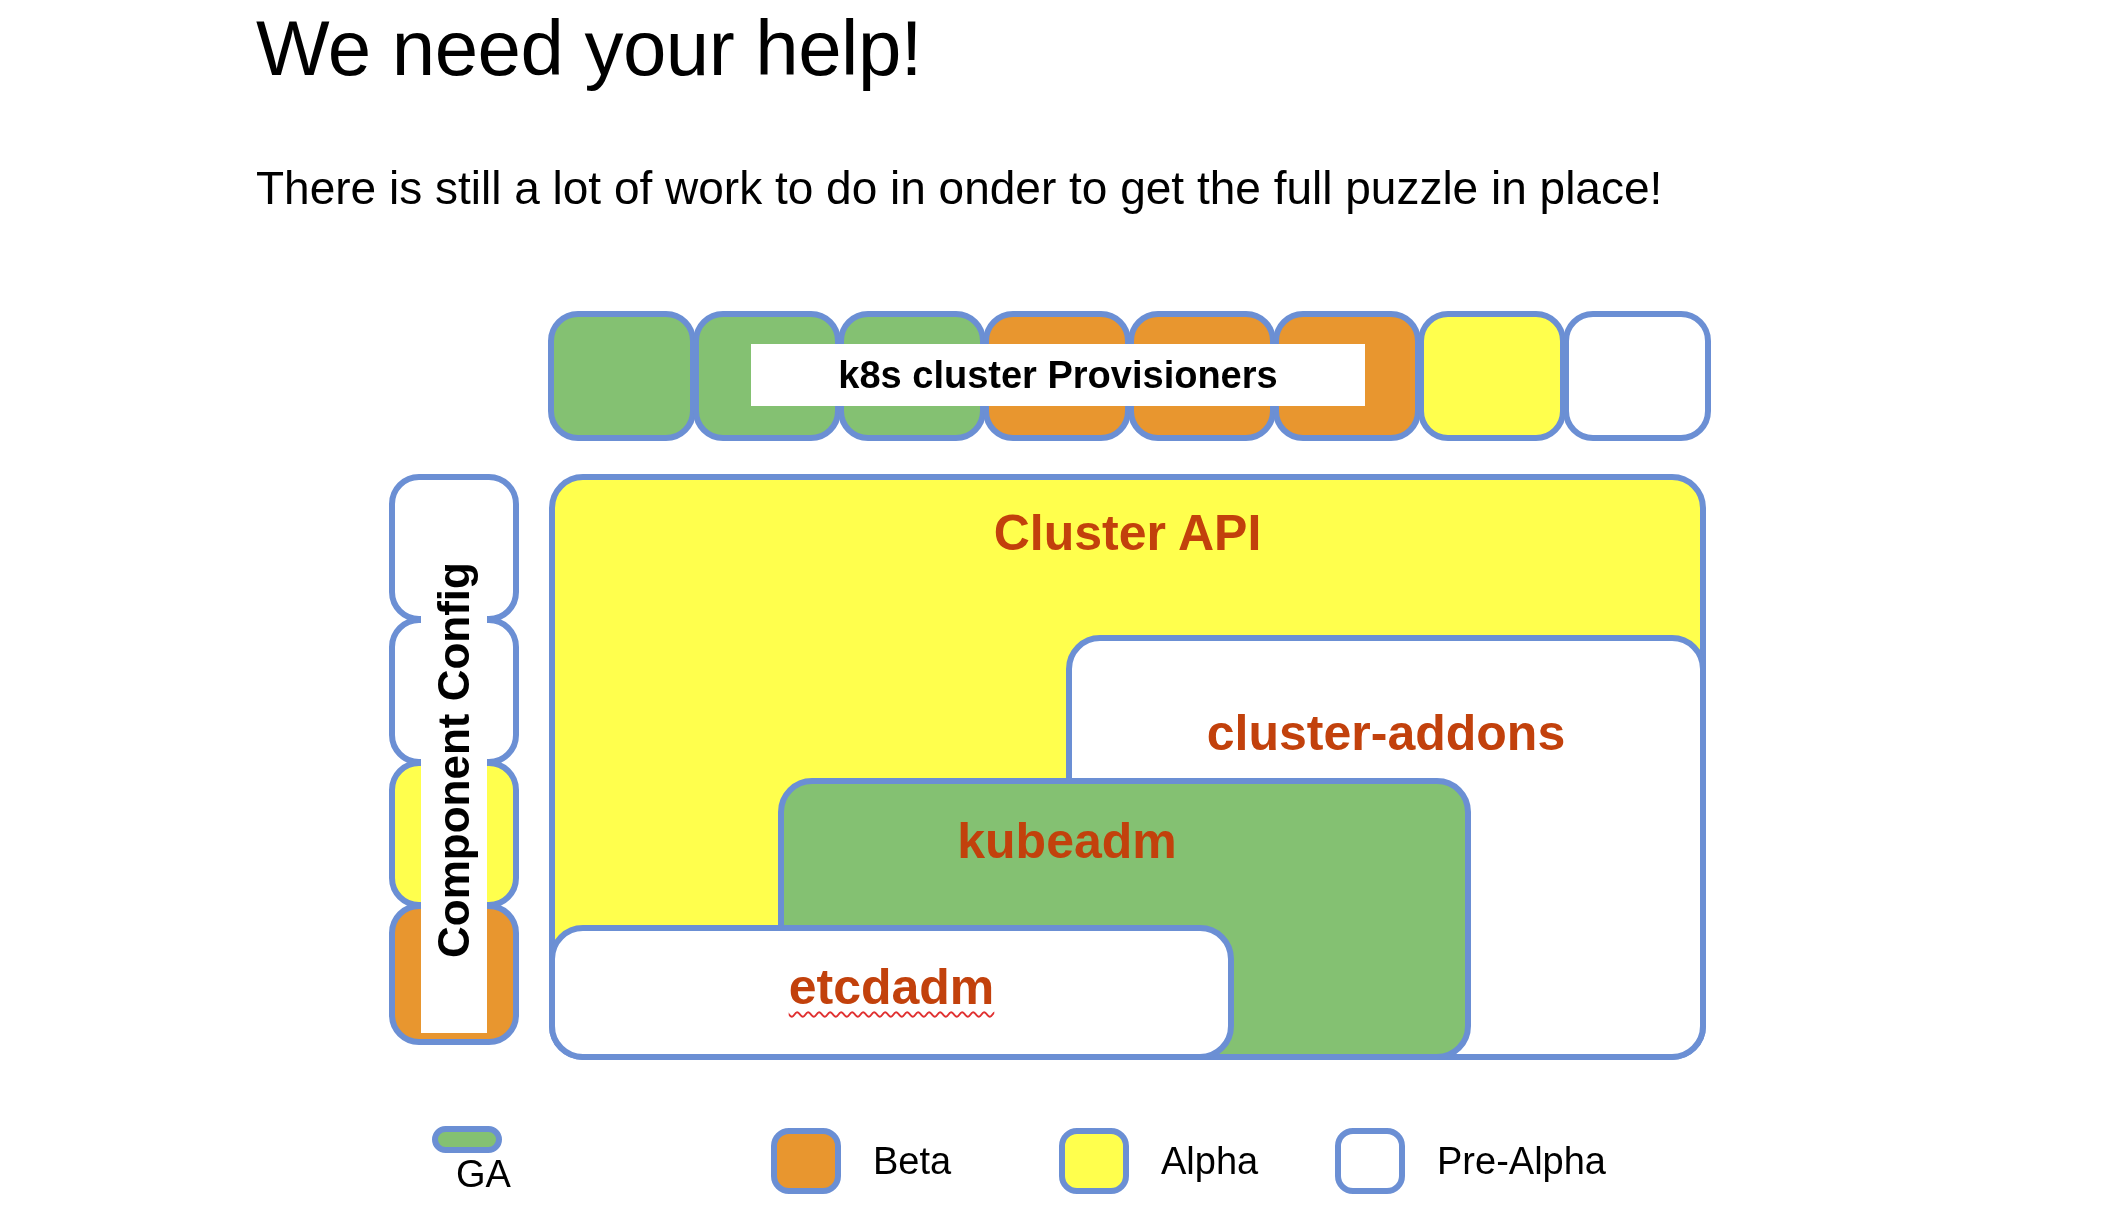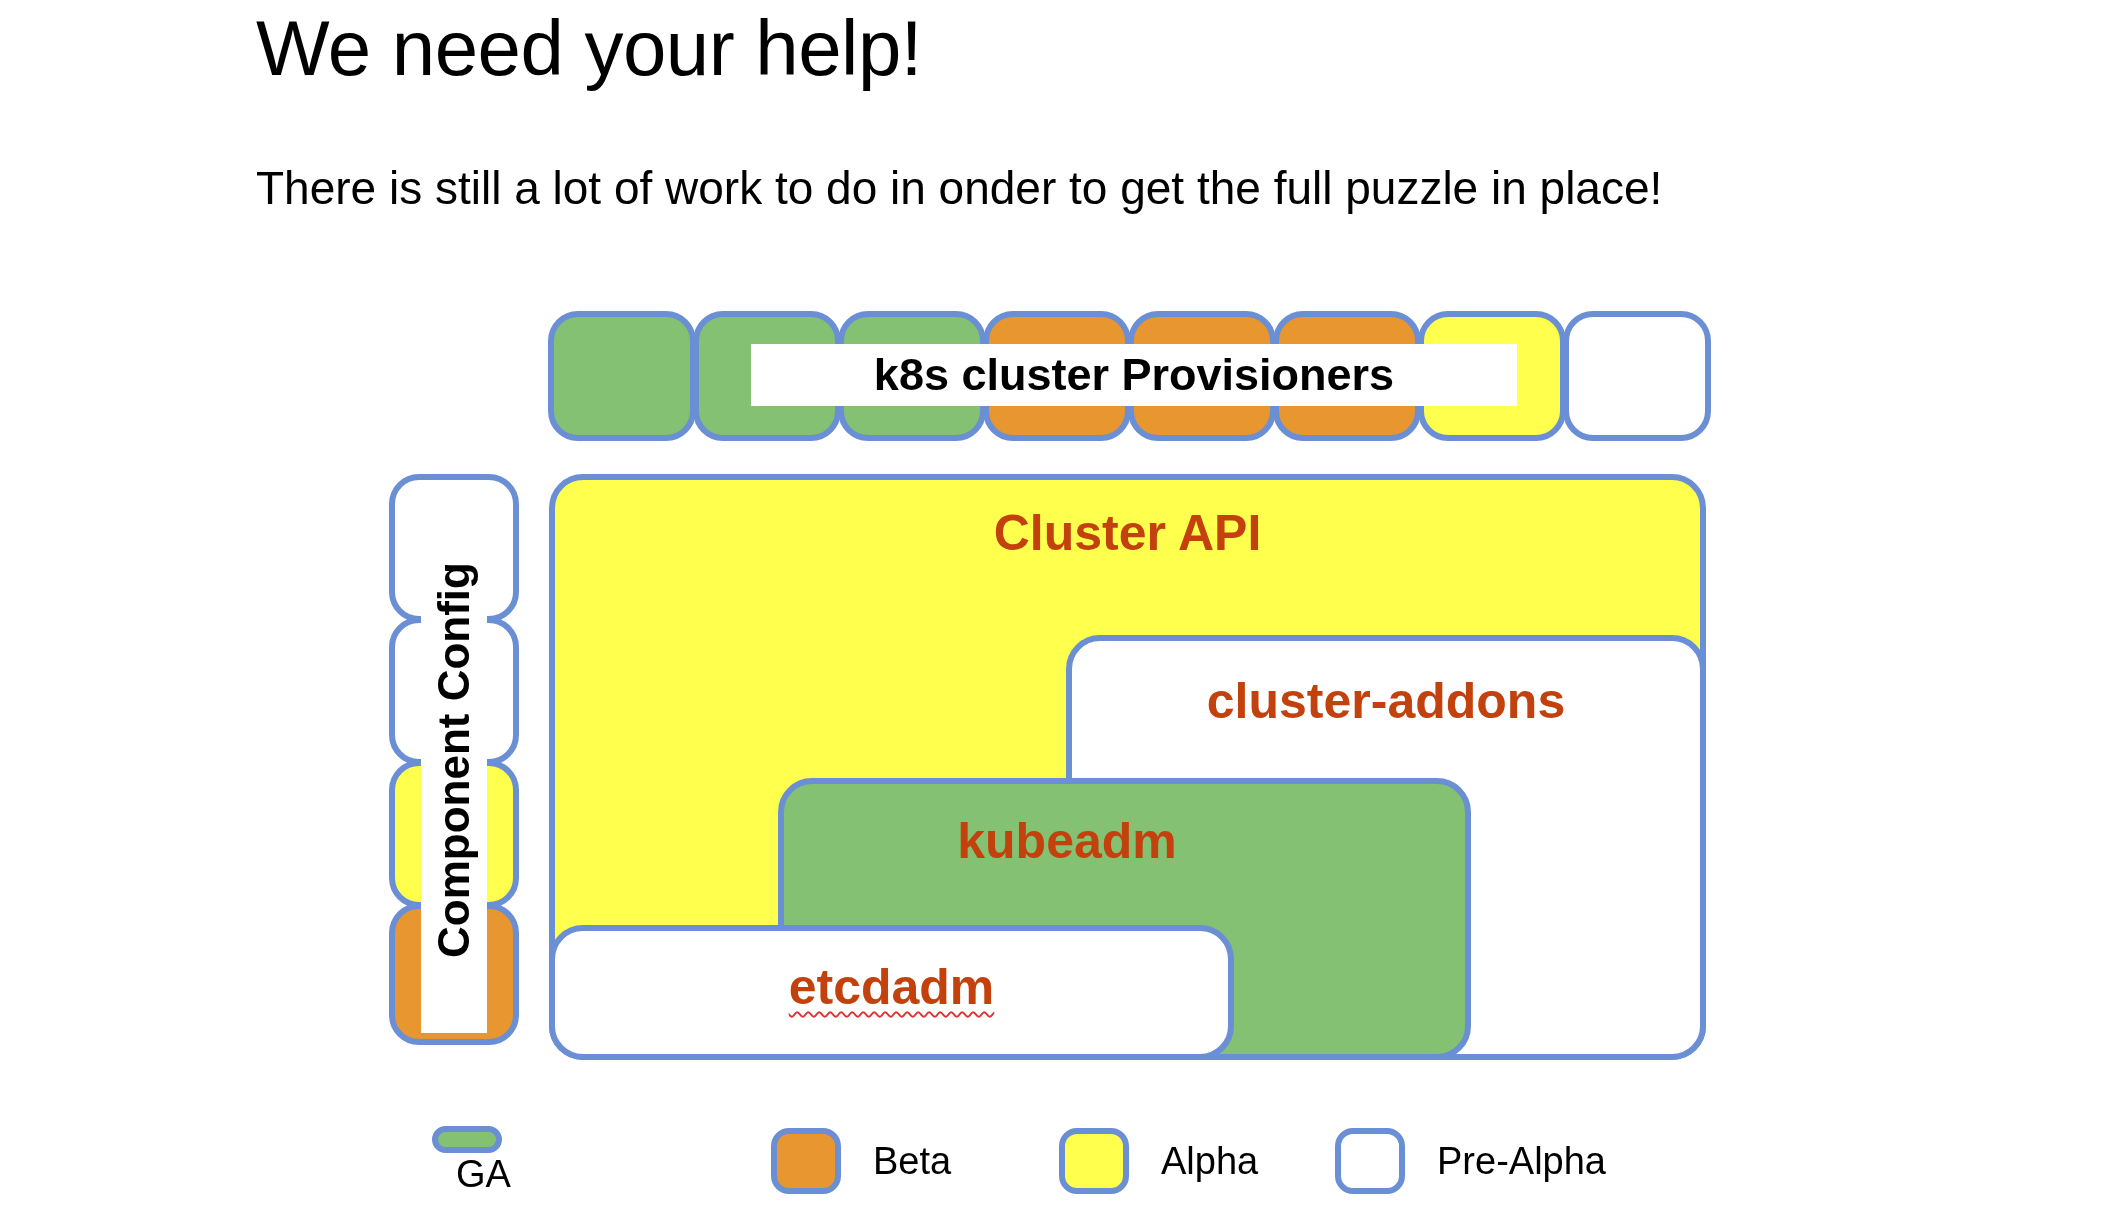--- a/index.html
+++ b/index.html
@@ -65,27 +65,27 @@
   .prov-box {
     top: 311px;
     height: 130px;
     width: 148px;
     border-radius: 30px;
   }
   #provisioners-label {
     position: absolute;
     left: 735px;
     top: 344px;
-    width: 766px;
+    width: 614px;
     height: 62px;
     background: #ffffff;
     display: flex;
     align-items: center;
     justify-content: center;
-    font-size: 45px;
+    font-size: 38px;
     font-weight: bold;
     white-space: nowrap;
   }
 
   
   .cc-box {
     left: 373px;
     width: 130px;
     border-radius: 30px;
   }
@@ -108,21 +108,21 @@
     display: block;
   }
 
   
   #cluster-api-box   { left: 533px;  top: 474px; width: 1157px; height: 586px; }
   #cluster-addons-box{ left: 1050px; top: 635px; width: 640px;  height: 425px; }
   #kubeadm-box       { left: 762px;  top: 778px; width: 693px;  height: 282px; }
   #etcdadm-box       { left: 533px;  top: 925px; width: 685px;  height: 135px; }
 
   #cluster-api-label    { left: 533px;  top: 504px; width: 1157px; text-align: center; font-size: 50px; }
-  #cluster-addons-label { left: 1050px; top: 672px; width: 640px;  text-align: center; font-size: 50px; }
+  #cluster-addons-label { left: 1050px; top: 704px; width: 640px;  text-align: center; font-size: 50px; }
   #kubeadm-label        { left: 762px;  top: 812px; width: 578px;  text-align: center; font-size: 50px; }
   #etcdadm-label        { left: 533px;  top: 958px; width: 685px;  text-align: center; font-size: 50px; }
 
   .spellerror {
     text-decoration: underline wavy #e03030;
     text-decoration-thickness: 2px;
     text-underline-offset: 7px;
   }
 
   

